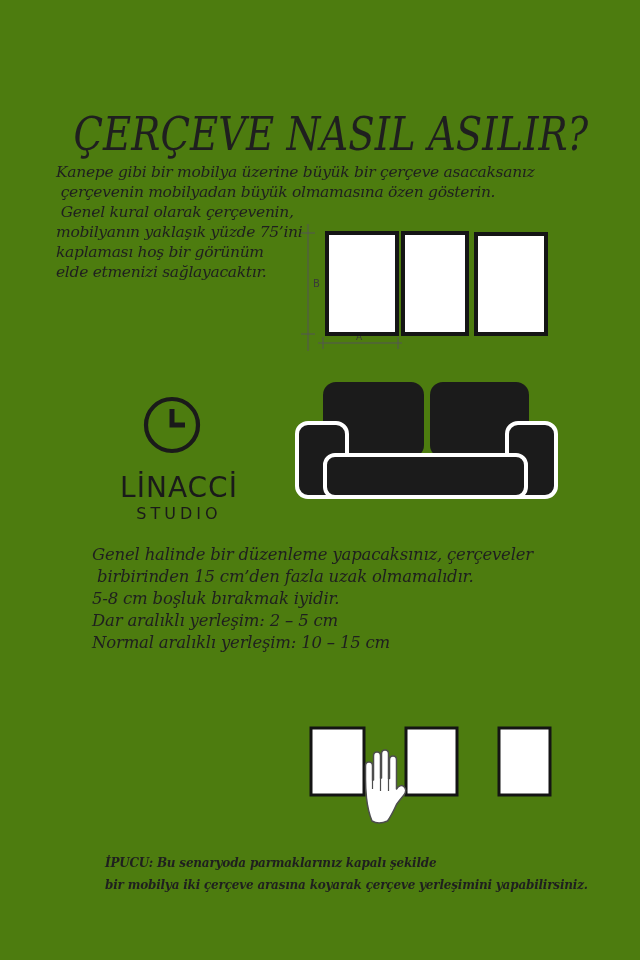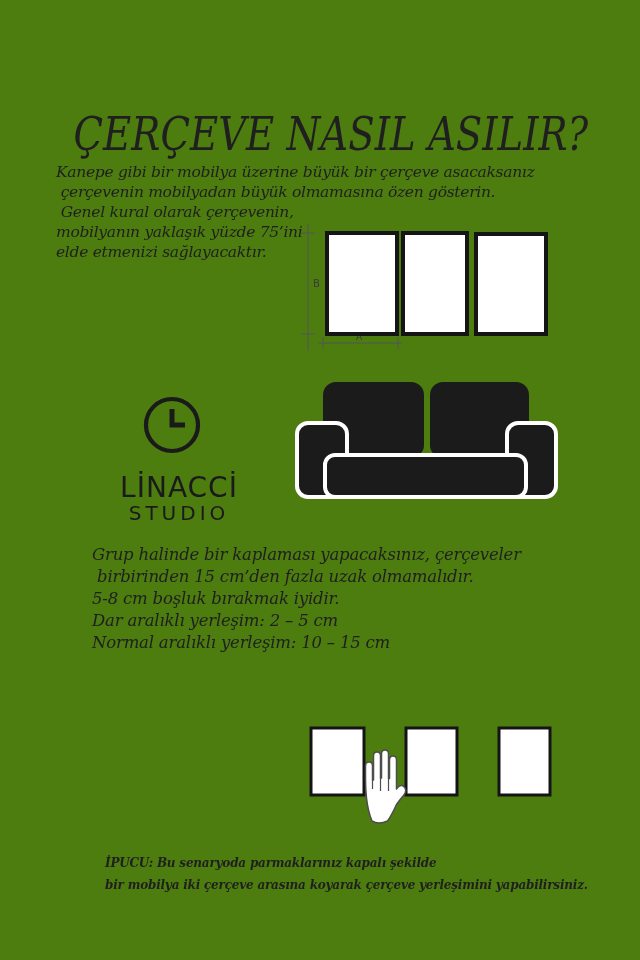--- a/index.html
+++ b/index.html
@@ -24,35 +24,36 @@
   .size-diagram { left:298px; top:220px; }
   .sofa { left:290px; top:376px; }
   .hand-diagram { left:305px; top:722px; }
   .logo {
     position:absolute; left:103px; top:394px; width:152px;
     text-align:center; color:#1a1a1a;
     font-family:"DejaVu Sans", sans-serif; font-style:normal;
   }
   .logo svg { display:block; margin:0 auto; transform:translateX(-7px); }
   .logo-name { font-size:28px; line-height:32px; letter-spacing:1px; margin-top:16px; }
-  .logo-sub  { font-size:20px; line-height:17px; letter-spacing:4px; margin-top:1px; }
+  .logo-sub  { font-size:16px; line-height:17px; letter-spacing:4px; margin-top:1px; }
   .dimtext { font-family:"DejaVu Sans", sans-serif; fill:#3a3a3a; }
 </style>
 </head>
 <body>
 
 <div class="page">
 
   <h1 class="title">ÇERÇEVE NASIL ASILIR?</h1>
 
   <div class="para intro">
       <div class="line">Kanepe gibi bir mobilya üzerine büyük bir çerçeve asacaksanız</div>
       <div class="line"> çerçevenin mobilyadan büyük olmamasına özen gösterin.</div>
       <div class="line"> Genel kural olarak çerçevenin,</div>
       <div class="line">mobilyanın yaklaşık yüzde 75’ini</div>
+      <div class="line">kaplaması hoş bir görünüm</div>
       <div class="line">elde etmenizi sağlayacaktır.</div>
     </div>
 
   <div class="diagram size-diagram">
     <svg width="258" height="140" viewBox="0 0 258 140">
       <g stroke="#555" stroke-width="1">
         <line x1="10" y1="4" x2="10" y2="131"></line>
         <line x1="3" y1="13" x2="17" y2="13"></line>
         <line x1="3" y1="114" x2="17" y2="114"></line>
         <line x1="20" y1="123" x2="104" y2="123"></line>
@@ -84,21 +85,21 @@
         <rect x="33" y="6" width="101" height="76" rx="13"></rect>
         <rect x="140" y="6" width="99" height="76" rx="13"></rect>
         <rect x="7" y="47" width="50" height="74" rx="11" stroke="#ffffff" stroke-width="4"></rect>
         <rect x="217" y="47" width="49" height="74" rx="11" stroke="#ffffff" stroke-width="4"></rect>
         <rect x="35" y="79" width="201" height="42" rx="10" stroke="#ffffff" stroke-width="4"></rect>
       </g>
     </svg>
   </div>
 
   <div class="para rules">
-      <div class="line">Grup halinde bir kaplaması yapacaksınız, çerçeveler</div>
+      <div class="line">Genel halinde bir düzenleme yapacaksınız, çerçeveler</div>
       <div class="line"> birbirinden 15 cm’den fazla uzak olmamalıdır.</div>
       <div class="line">5-8 cm boşluk bırakmak iyidir.</div>
       <div class="line">Dar aralıklı yerleşim: 2 – 5 cm</div>
       <div class="line">Normal aralıklı yerleşim: 10 – 15 cm</div>
     </div>
 
   <div class="diagram hand-diagram">
     <svg width="255" height="110" viewBox="0 0 255 110">
       <g fill="#ffffff" stroke="#141414" stroke-width="3">
         <rect x="6" y="6" width="53" height="67"></rect>

